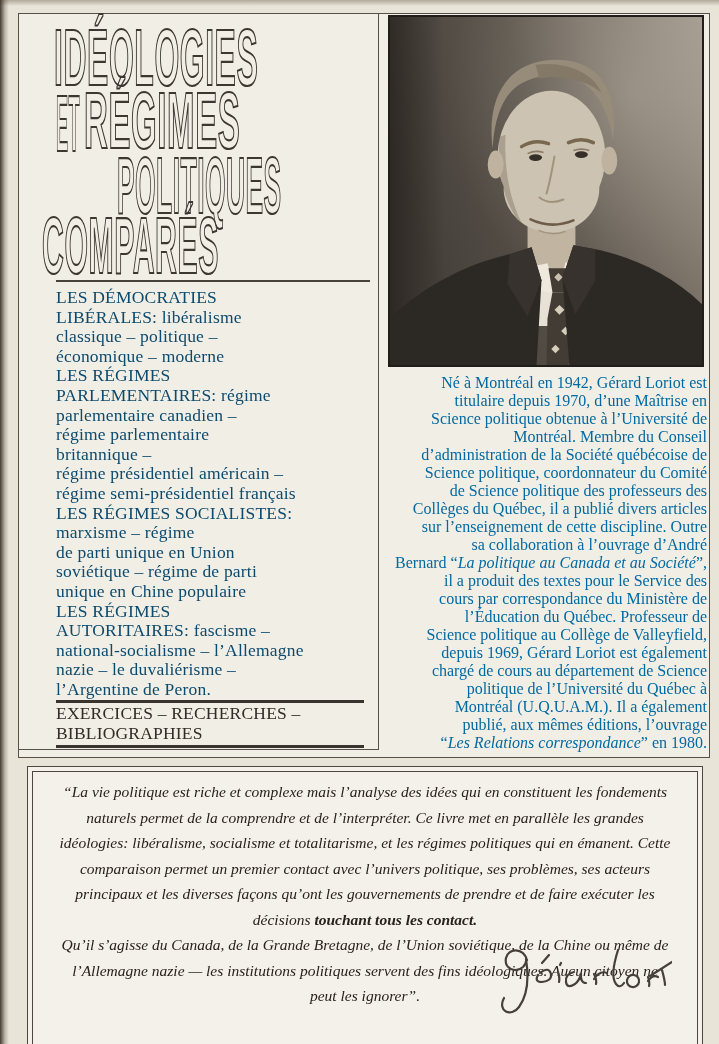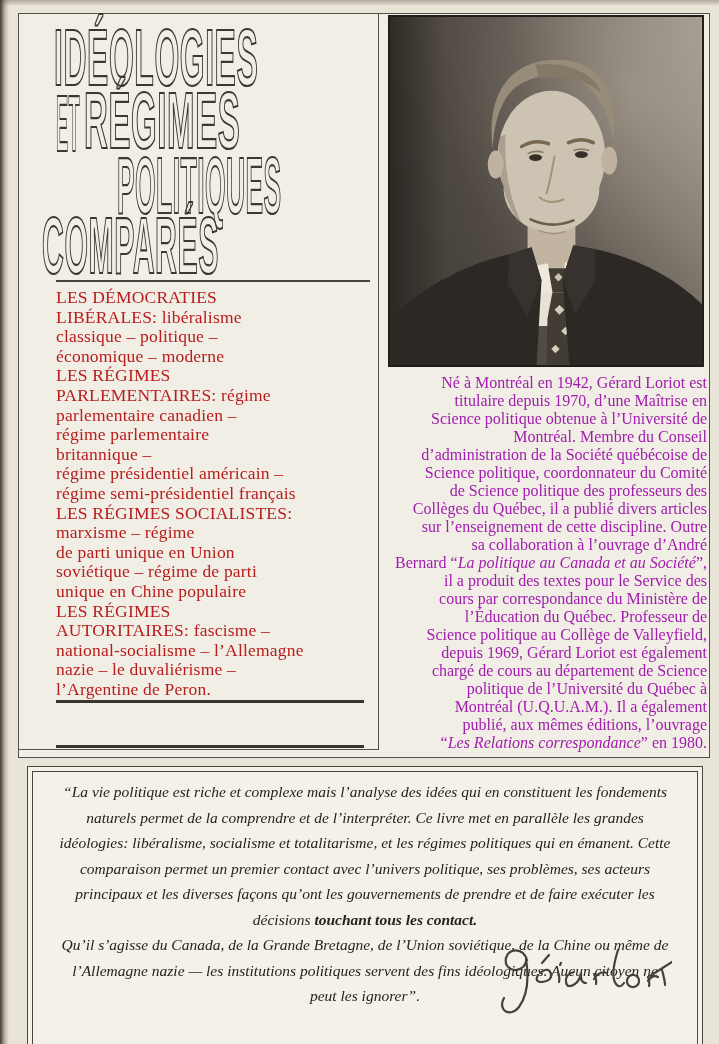--- a/index.html
+++ b/index.html
@@ -29,30 +29,30 @@
   .t2e { left:56px; top:84px;  font-size:55px; transform:scale(.33,1.45); }
   .t2 { left:84px;  top:81px;  font-size:55px; transform:scale(.60,1.45); }
   .t3 { left:117px; top:146px; font-size:55px; transform:scale(.48,1.45); }
   .t4 { left:42px;  top:206px; font-size:55px; transform:scale(.55,1.45); }
   
   .rule { position:absolute; background:#47413a; }
   .rule-topics { left:56px; top:280px; width:314px; height:2px; }
   .rule-ex1 { left:56px; top:700px; width:308px; height:3px; background:#3a342e; }
   .rule-ex2 { left:56px; top:745px; width:308px; height:3px; background:#3a342e; }
   .topics { position:absolute; left:56px; top:288px; width:320px;
-    font-size:17.5px; line-height:19.6px; letter-spacing:.2px; color:#b91c1c; white-space:pre-line; }
+    font-size:17.5px; line-height:19.6px; letter-spacing:.2px; color:#0c4a6e; white-space:pre-line; }
   .ex-block { position:absolute; left:56px; top:704px; width:320px;
     font-size:17.5px; line-height:19.8px; letter-spacing:.2px; color:#312c26; white-space:pre-line; }
   
   .photo { position:absolute; left:388px; top:15px; width:316px; height:352px;
     border:2px solid #211e1a; background:#5a544c; }
   .photo svg { display:block; width:100%; height:100%; }
   
   .bio { position:absolute; left:381px; top:374px; width:326px;
-    font-size:16px; line-height:18px; text-align:right; color:#a21caf; }
+    font-size:16px; line-height:18px; text-align:right; color:#0369a1; }
   .bio span { white-space:pre-line; }
   .bio .btitle { font-style:italic; }
   
   .quote-box { position:absolute; left:27px; top:766px; width:676px; height:342px;
     border:1px solid #4d473f; background:#f4f1ea; }
   .quote-inner { position:absolute; left:4px; top:4px; right:4px; bottom:4px;
     border:1px solid #4d473f; }
   .quote-text { position:absolute; left:6px; right:6px; top:7px; text-align:center;
     font-style:italic; font-size:15.5px; line-height:25.5px; color:#27221b; }
   .quote-text span { white-space:pre-line; }
@@ -93,20 +93,22 @@
 de parti unique en Union
 soviétique – régime de parti
 unique en Chine populaire
 LES RÉGIMES
 AUTORITAIRES: fascisme –
 national-socialisme – l’Allemagne
 nazie – le duvaliérisme –
 l’Argentine de Peron.</div>
 
   <div class="rule rule-ex1"></div>
+  <div class="ex-block">EXERCICES – RECHERCHES –
+BIBLIOGRAPHIES</div>
   <div class="rule rule-ex2"></div>
 
   <div class="photo">
     <svg viewBox="0 0 313 349" preserveAspectRatio="none">
       <defs>
         <linearGradient id="bg" x1="0" y1="0.4" x2="1" y2="0">
           <stop offset="0" stop-color="#45403a"></stop>
           <stop offset="0.45" stop-color="#5c554d"></stop>
           <stop offset="0.78" stop-color="#837a6f"></stop>
           <stop offset="1" stop-color="#9e968a"></stop>

